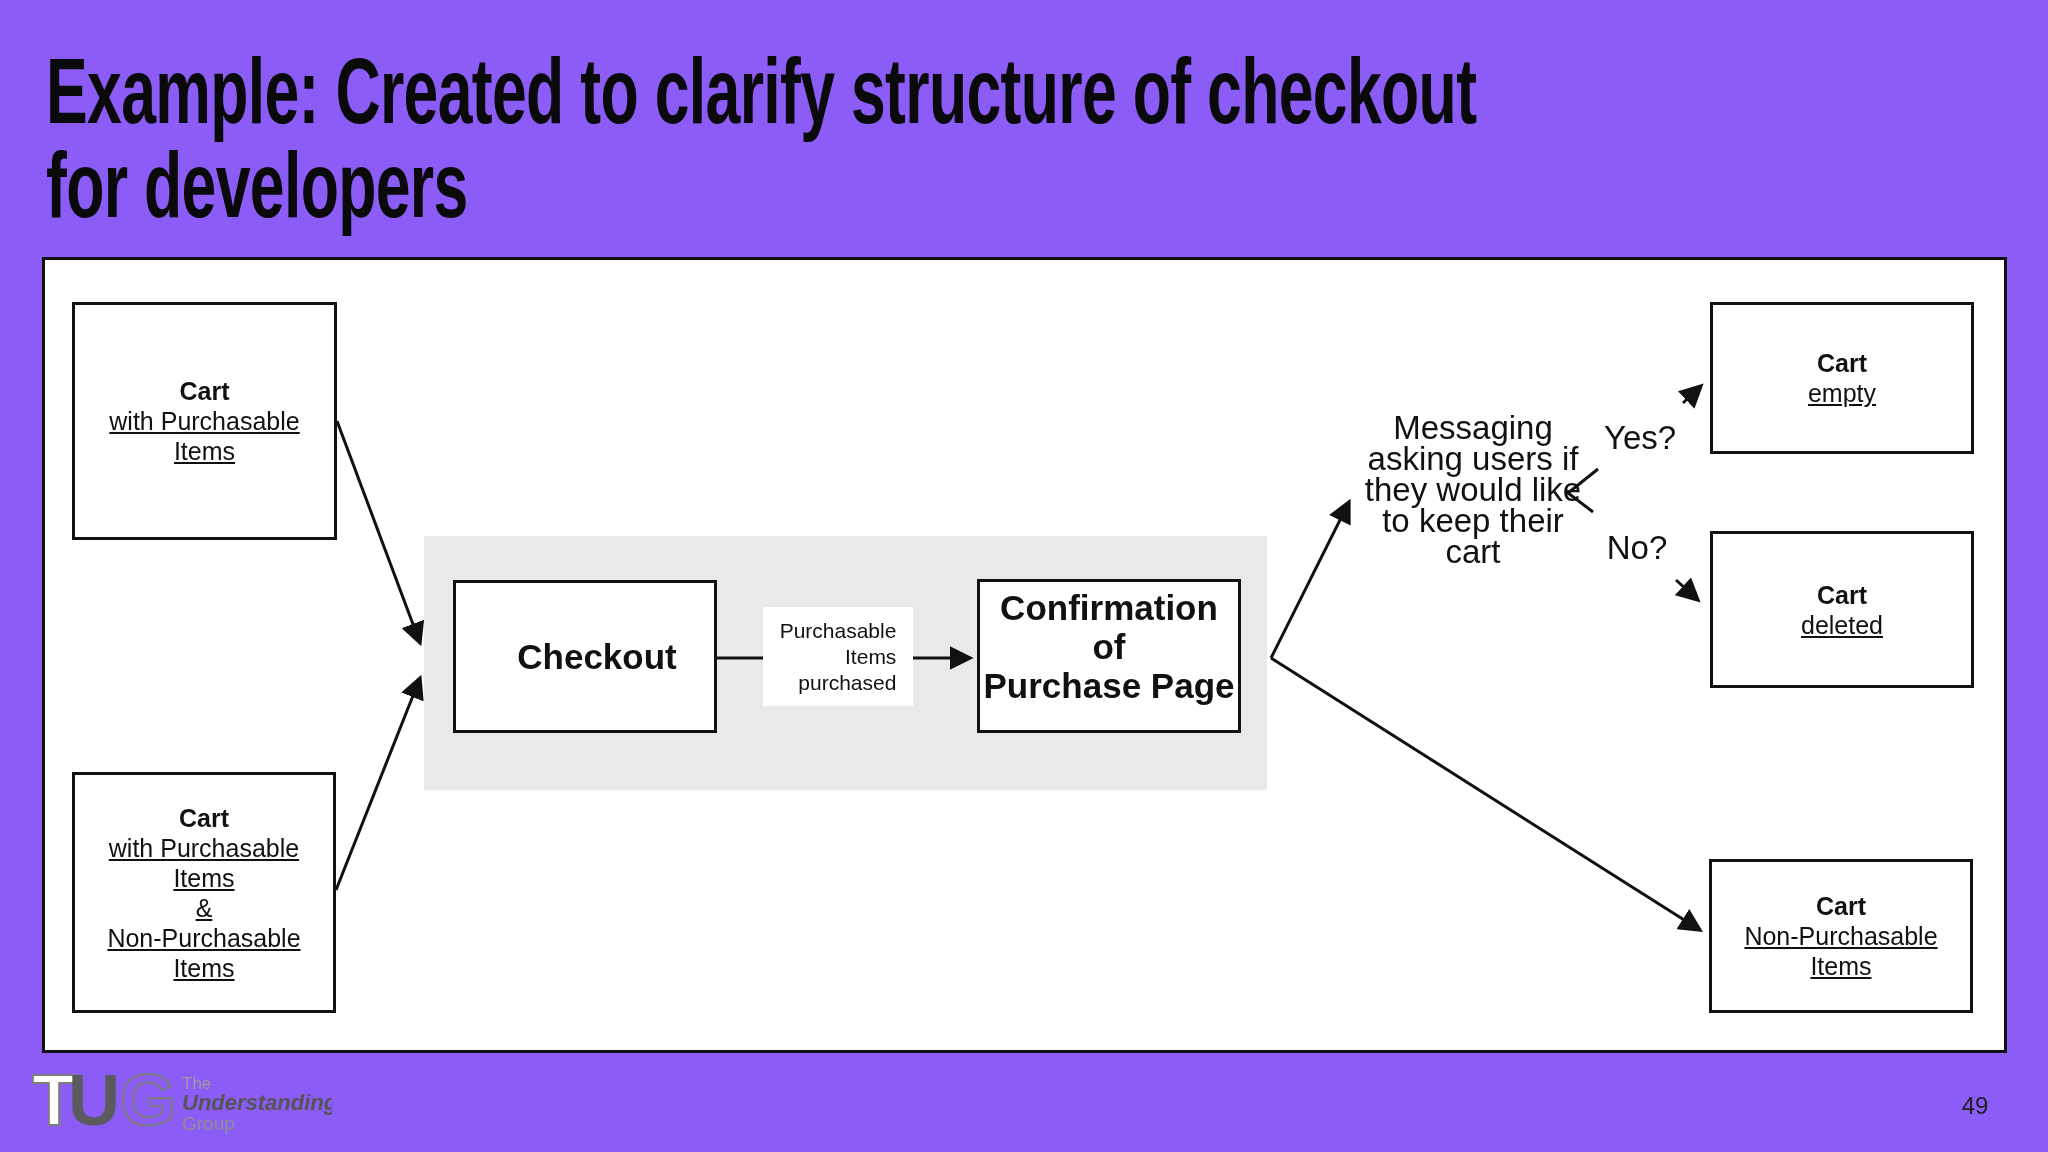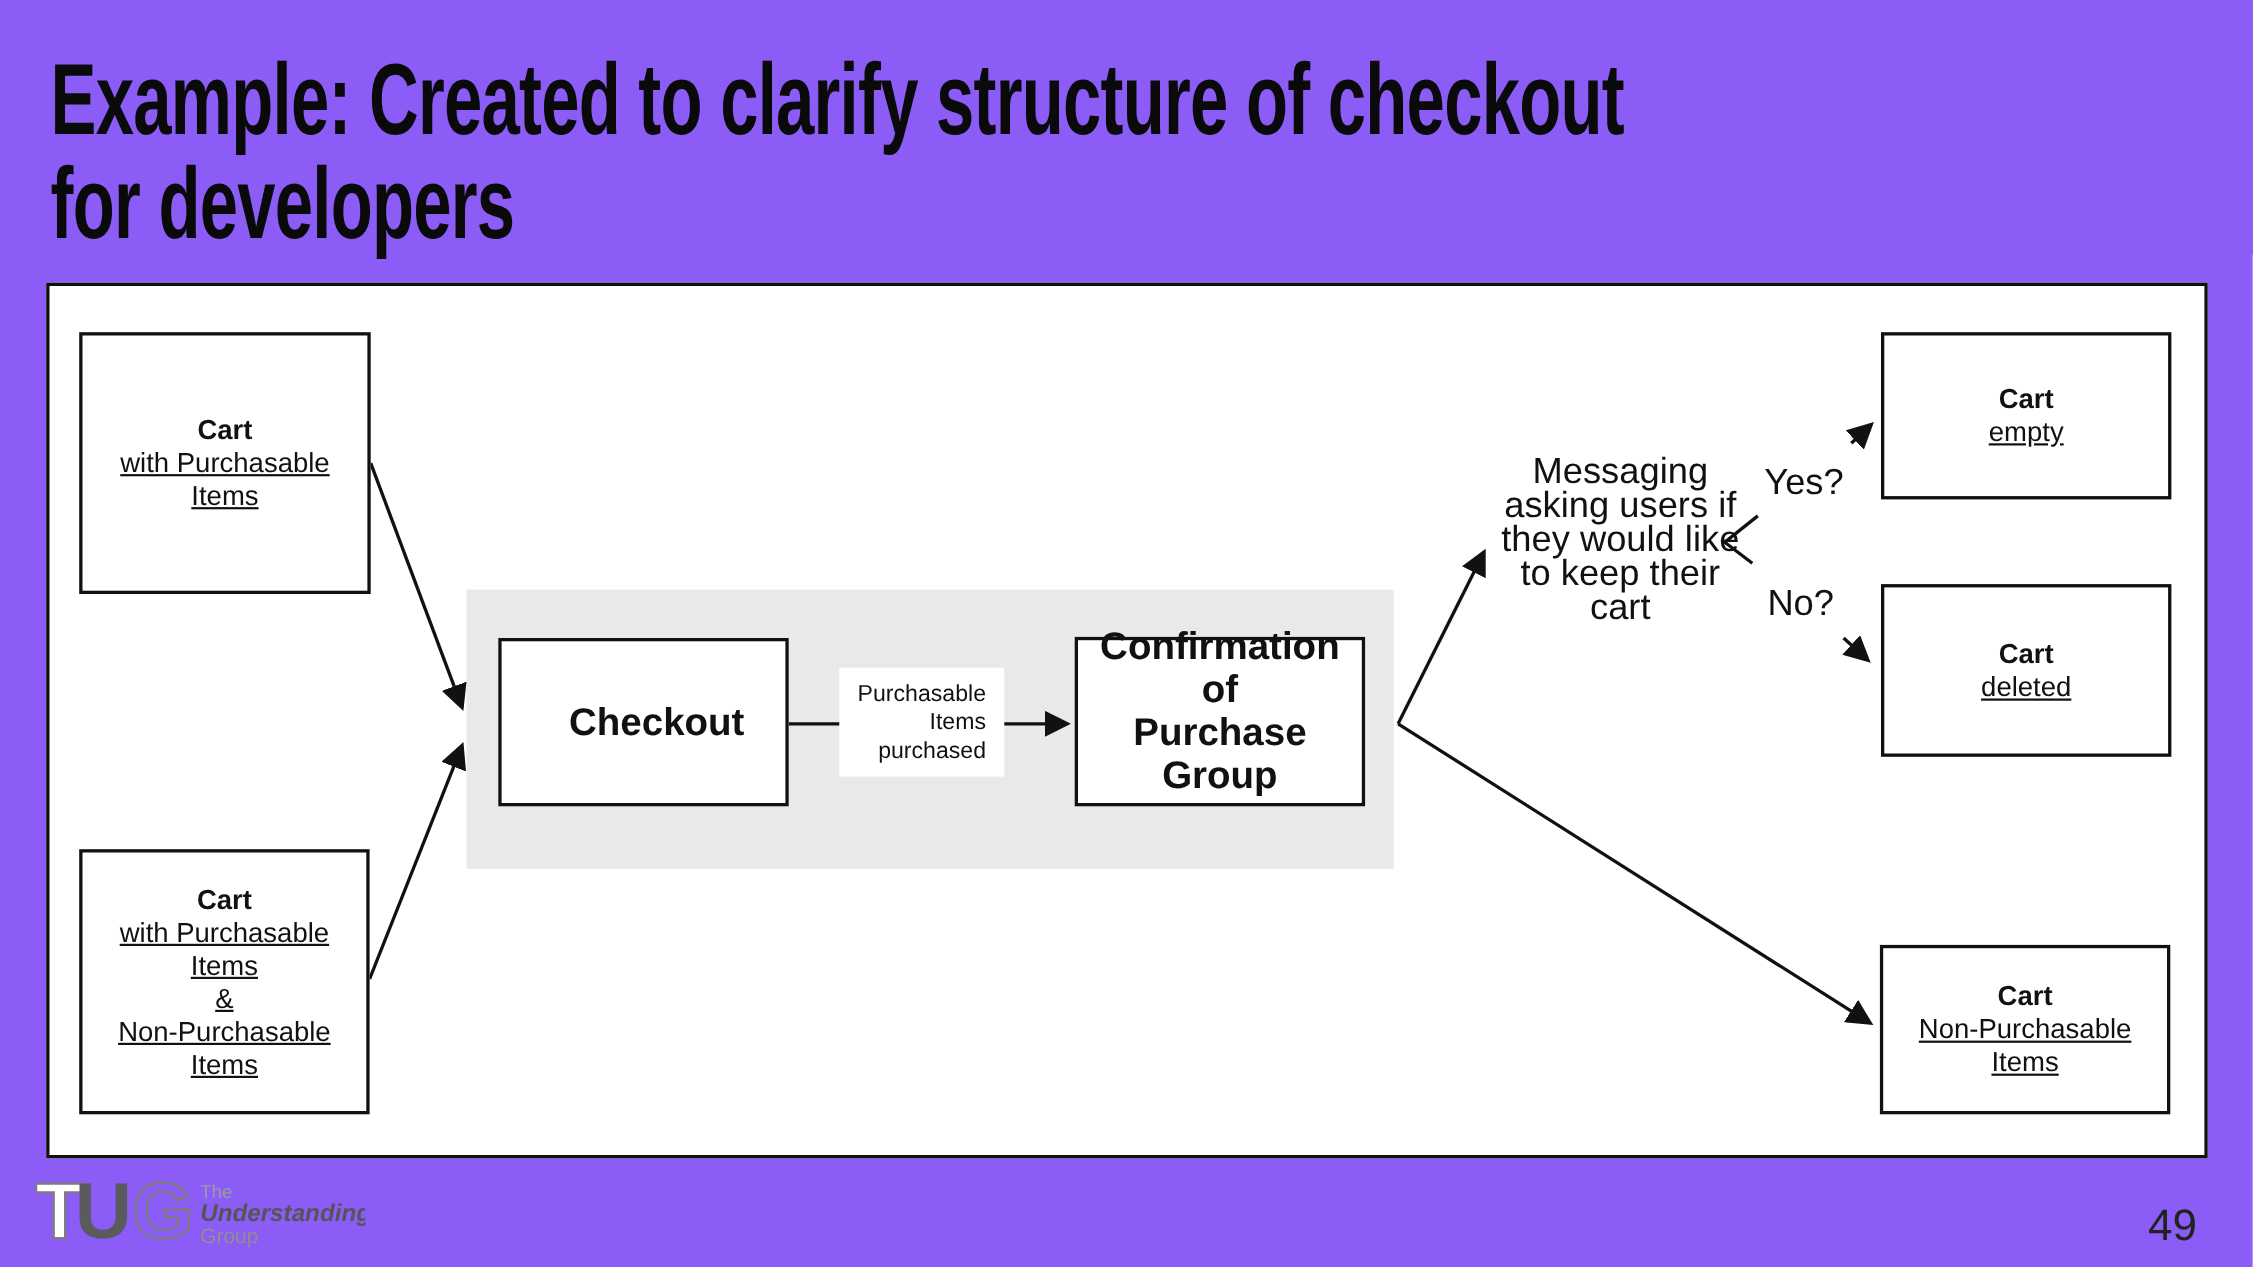--- a/index.html
+++ b/index.html
@@ -33,21 +33,21 @@
   .flowlabel{position:absolute;left:763px;top:607px;width:150px;height:99px;background:#fff;
              display:flex;align-items:center;justify-content:center;text-align:right;
              font-size:21px;line-height:26px;white-space:pre-line;z-index:3;}
 
   
   .note{position:absolute;text-align:center;font-size:33px;line-height:31px;
         white-space:pre-line;z-index:3;}
 
   
   .pagenum{position:absolute;left:1930px;top:1092px;width:90px;text-align:center;
-           font-size:40px;color:#222;z-index:3;}
+           font-size:24px;color:#222;z-index:3;}
 
   
   .logo{position:absolute;left:32px;top:1068px;width:300px;height:70px;z-index:3;}
 </style>
 </head>
 <body>
 
 <div class="slide">
 
   <h1 class="title">Example: Created to clarify structure of checkout
@@ -92,21 +92,21 @@
   <div class="node big" style="left:453px;top:580px;width:264px;height:153px;padding-left:24px;">
     <div class="nt">Checkout</div>
   </div>
 
   <div class="flowlabel">Purchasable
 Items
 purchased</div>
 
   <div class="node big" style="left:977px;top:579px;width:264px;height:154px;padding-bottom:20px;">
     <div class="nt">Confirmation of
-Purchase Group</div>
+Purchase Page</div>
   </div>
 
   <div class="note" style="left:1363px;top:412px;width:220px;">Messaging
 asking users if
 they would like
 to keep their
 cart</div>
 
   <div class="note" style="left:1585px;top:422px;width:110px;">Yes?</div>
   <div class="note" style="left:1582px;top:532px;width:110px;">No?</div>

